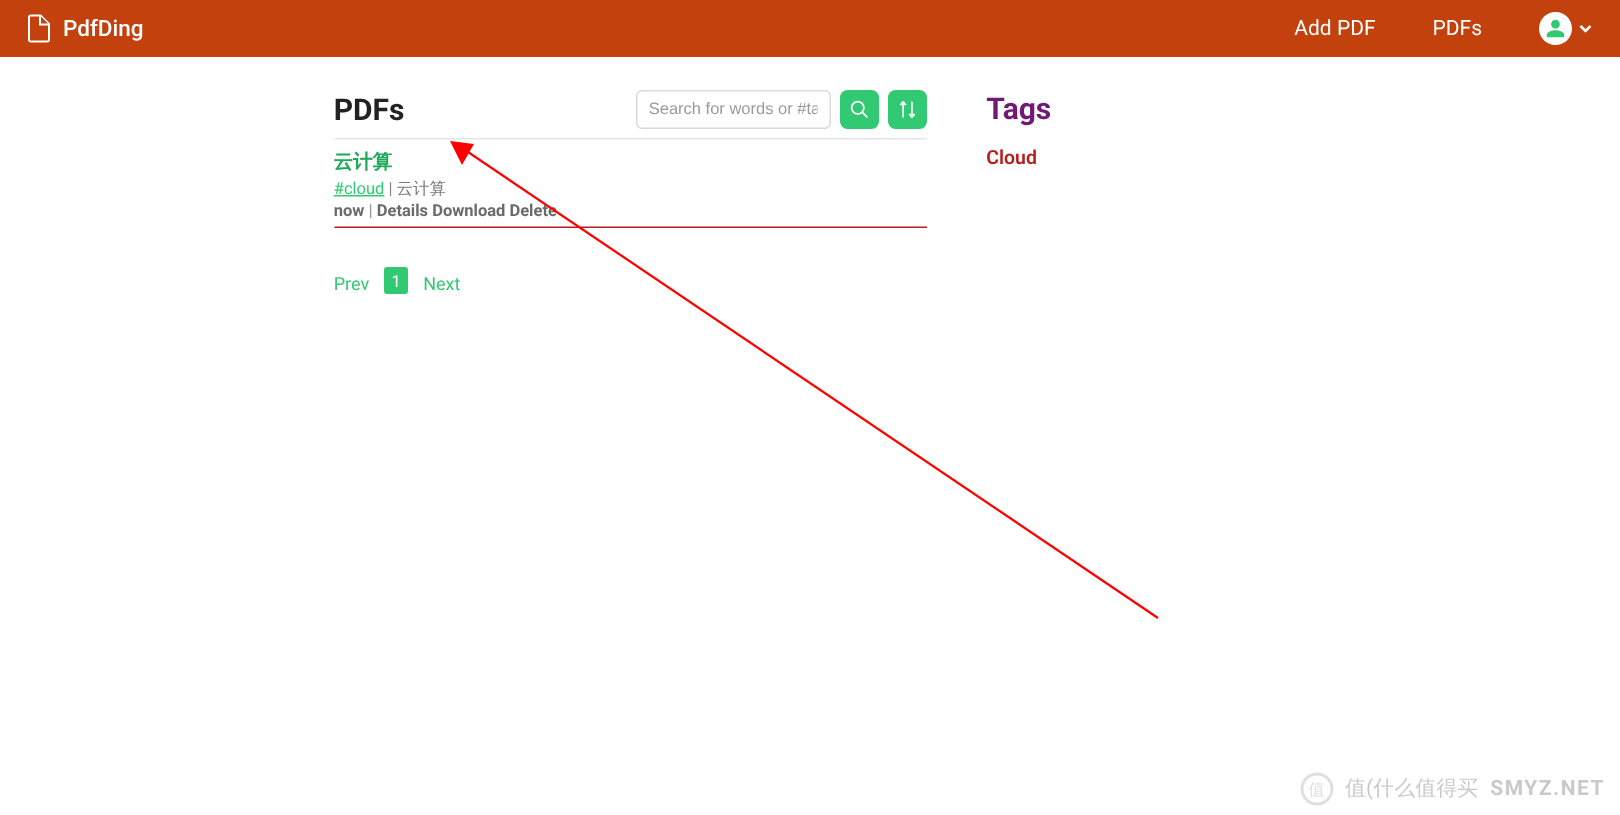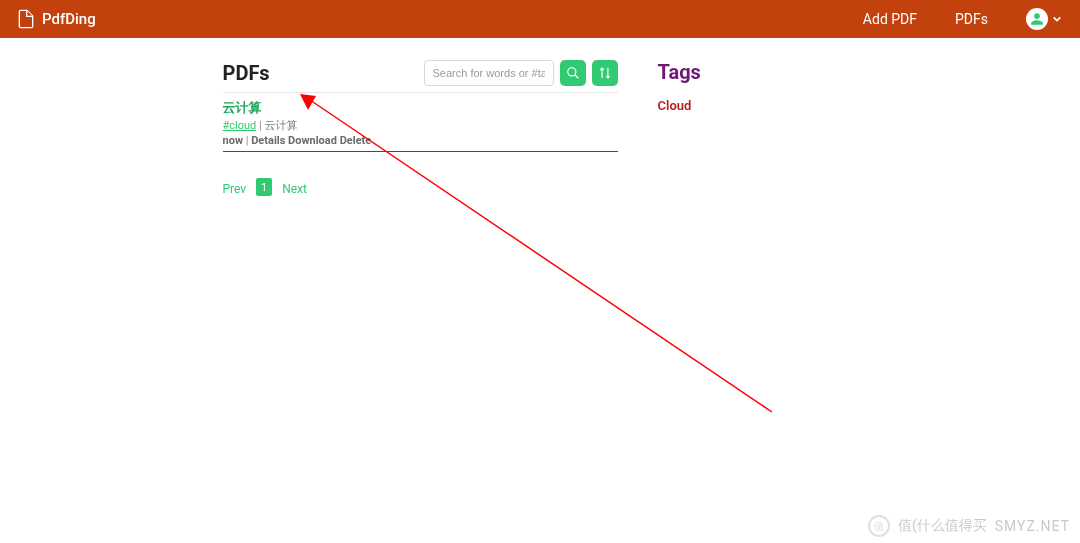--- a/index.html
+++ b/index.html
@@ -47,21 +47,21 @@
     .side-title { font-size: 20px; font-weight: 700; color: #701a75; }
     .tag-list { margin-top: 14px; }
     .tag-item { color: #b91c1c; font-size: 13px; font-weight: 600; cursor: pointer; }
     
     .arrow-svg { position: absolute; top: 90px; left: 292px; width: 485px; height: 325px; pointer-events: none; }
     .arrow-svg line { stroke: #ff0000; stroke-width: 1.5; }
     .arrow-svg polygon { fill: #ff0000; }
 
     .wm { position: absolute; right: 10px; bottom: 6px; display: flex; align-items: center; gap: 8px; opacity: 0.45; font-size: 14px; color: #888; pointer-events: none; }
     .wm .dot { width: 22px; height: 22px; border-radius: 50%; border: 2px solid #bbb; display: flex; align-items: center; justify-content: center; font-size: 11px; color: #bbb; }
-    .wm .smyz { font-weight: 400; letter-spacing: 1px; }
+    .wm .smyz { font-weight: 700; letter-spacing: 1px; }
   </style>
 </head>
 <body>
 
 <div class="topbar">
   <div class="brand">
     <svg class="brand-icon" viewBox="0 0 24 28">
         <path d="M14 0H4C2 0 1 1 1 3v22c0 2 1 3 3 3h16c2 0 3-1 3-3V9l-9-9zM14 2l7 7h-7V2zM20 26H4c-.6 0-1-.4-1-1V3c0-.6.4-1 1-1h8v9h9v14c0 .6-.4 1-1 1z"></path>
       </svg>
     <span>PdfDing</span>

